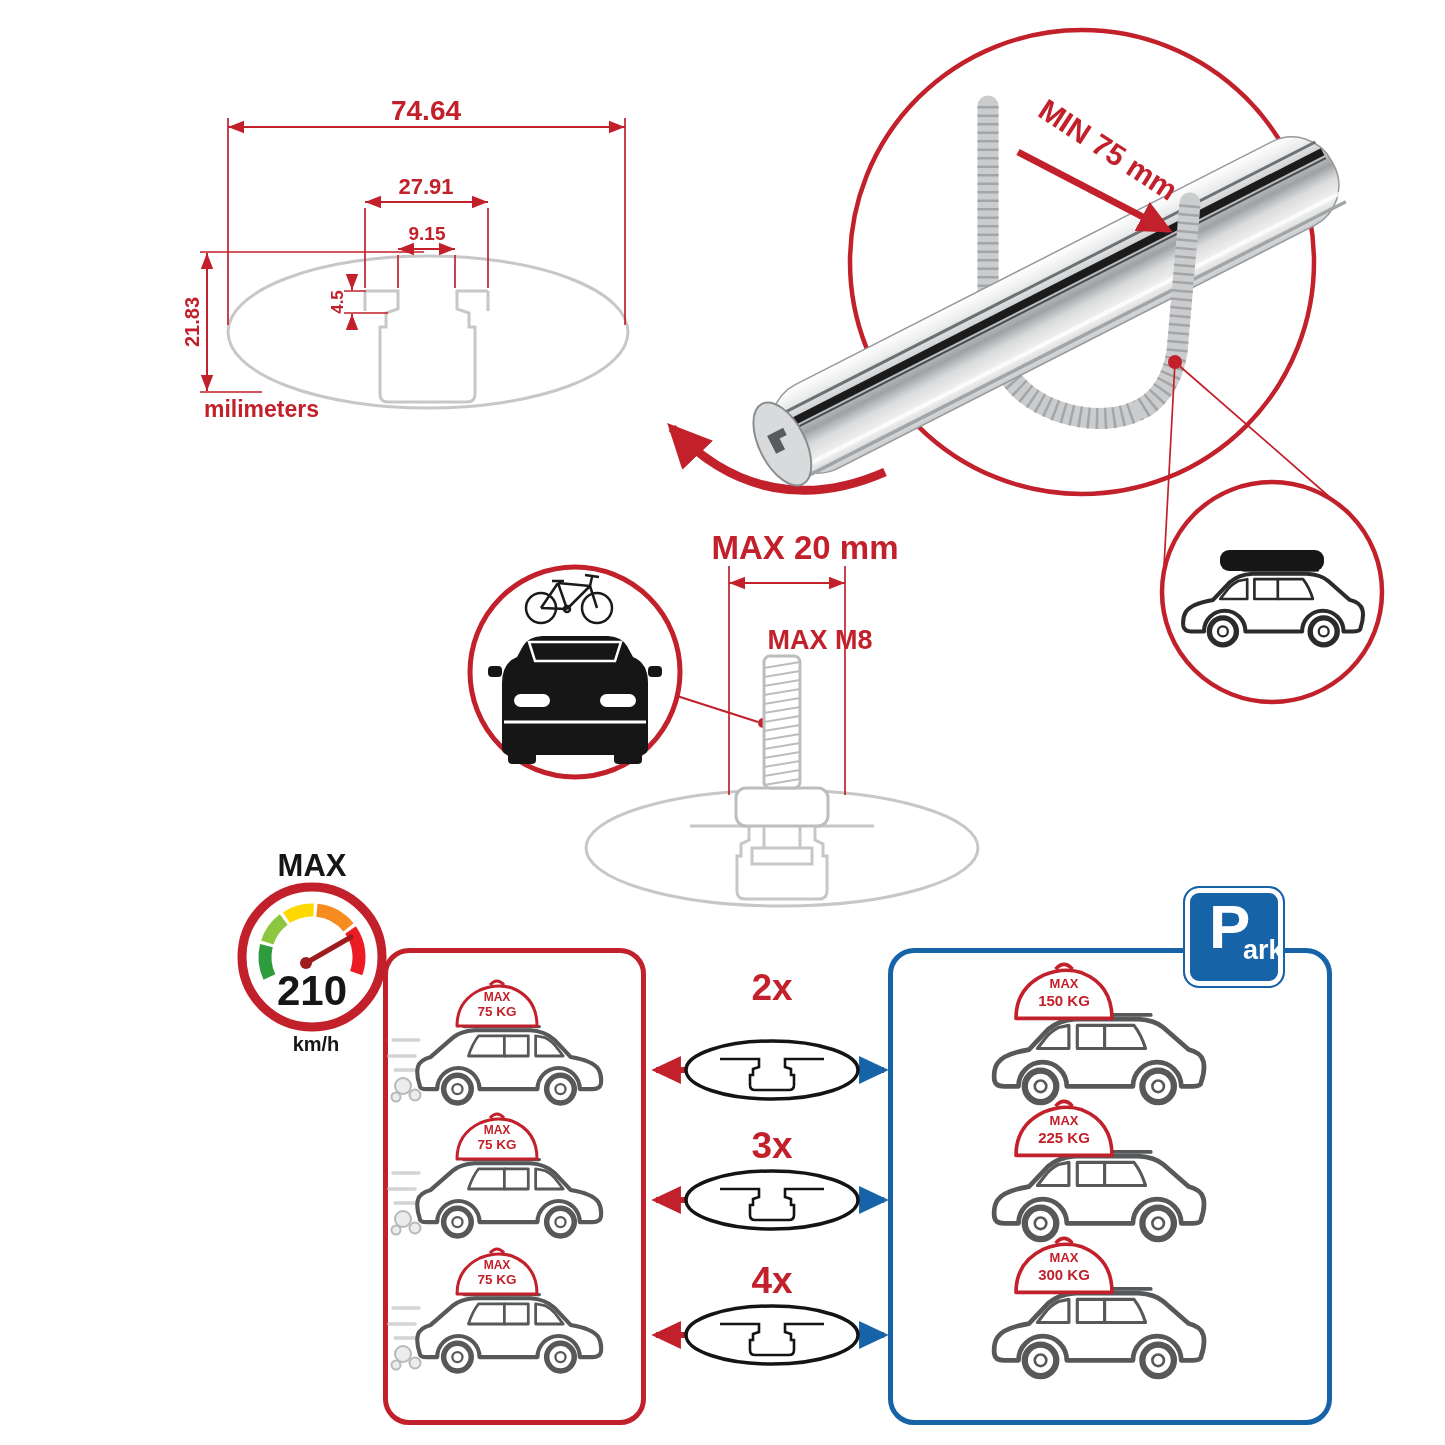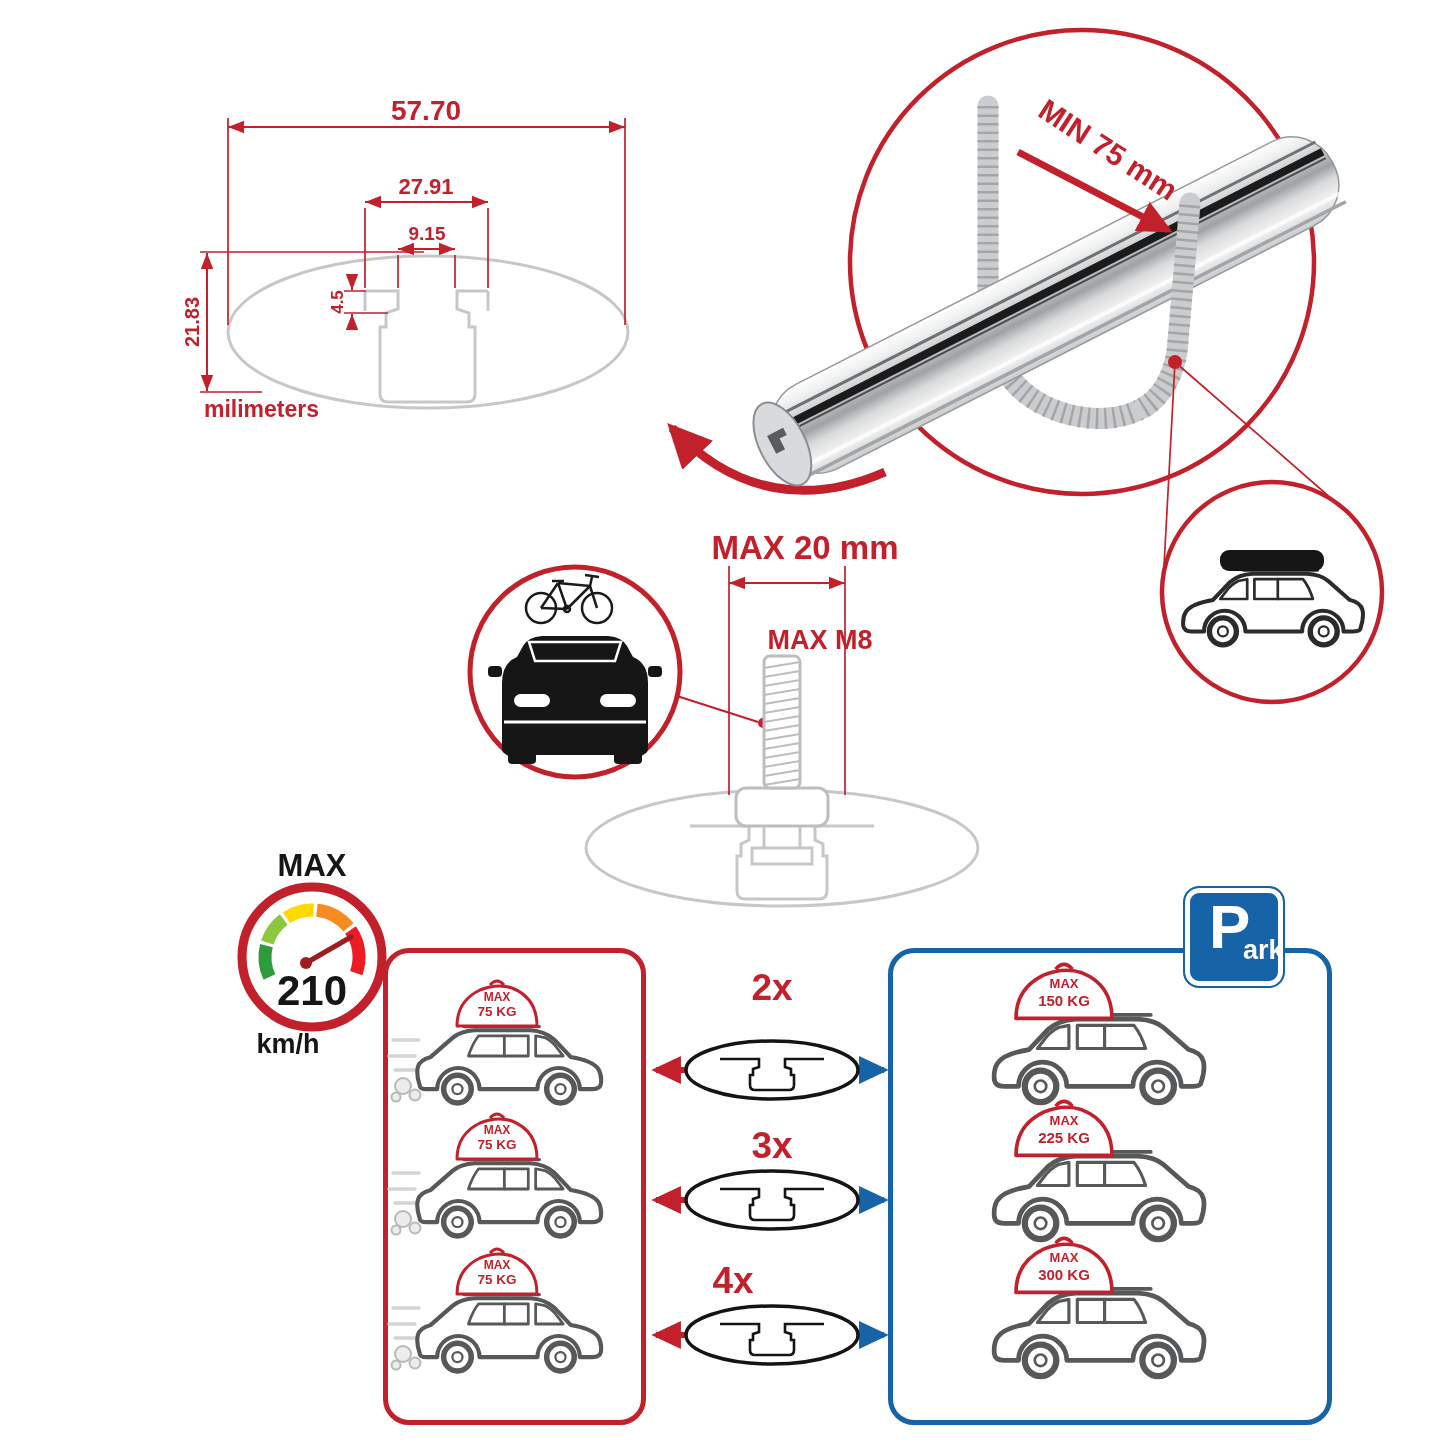--- a/index.html
+++ b/index.html
@@ -278,38 +278,38 @@
     <g transform="translate(952,1232)">
       <g transform="translate(266,38) scale(-1.05,1.05)" class="car-line">
           <use href="#suv-side"></use>
         </g>
       <use href="#pod-shape" transform="translate(112,34) scale(1.2)"></use>
       <text x="112" y="30" class="pod-t1b">MAX</text>
       <text x="112" y="48" class="pod-t2b">300 KG</text>
     </g>
   </svg>
 
-  <div class="lab" style="left:426px;top:111px;font-size:28px">57.70</div>
+  <div class="lab" style="left:426px;top:111px;font-size:28px">74.64</div>
   <div class="lab" style="left:426px;top:187px;font-size:22px">27.91</div>
   <div class="lab" style="left:427px;top:234px;font-size:19px">9.15</div>
   <div class="lab rot" style="left:338px;top:302px;font-size:17px">4.5</div>
   <div class="lab rot" style="left:192px;top:322px;font-size:20px">21.83</div>
   <div class="lab left-anchor" style="left:204px;top:396px;font-size:23px">milimeters</div>
 
   <div class="lab rot33" style="left:1108px;top:150px;font-size:30px">MIN 75 mm</div>
 
   <div class="lab" style="left:805px;top:548px;font-size:33px">MAX 20 mm</div>
   <div class="lab" style="left:820px;top:640px;font-size:27px">MAX M8</div>
 
   <div class="lab dark" style="left:312px;top:866px;font-size:31px">MAX</div>
   <div class="lab dark" style="left:312px;top:991px;font-size:42px">210</div>
-  <div class="lab dark" style="left:288px;top:1044px;font-size:27px">km/h</div>
+  <div class="lab dark" style="left:316px;top:1044px;font-size:20px">km/h</div>
 
   <div class="lab" style="left:772px;top:988px;font-size:37px">2x</div>
   <div class="lab" style="left:772px;top:1146px;font-size:37px">3x</div>
-  <div class="lab" style="left:733px;top:1281px;font-size:37px">4x</div>
+  <div class="lab" style="left:772px;top:1281px;font-size:37px">4x</div>
 
   <div class="park-sign">
     <span class="park-p">P</span>
     <span class="park-ark">ark</span>
   </div>
 
 </div>
 
 </body></html>

